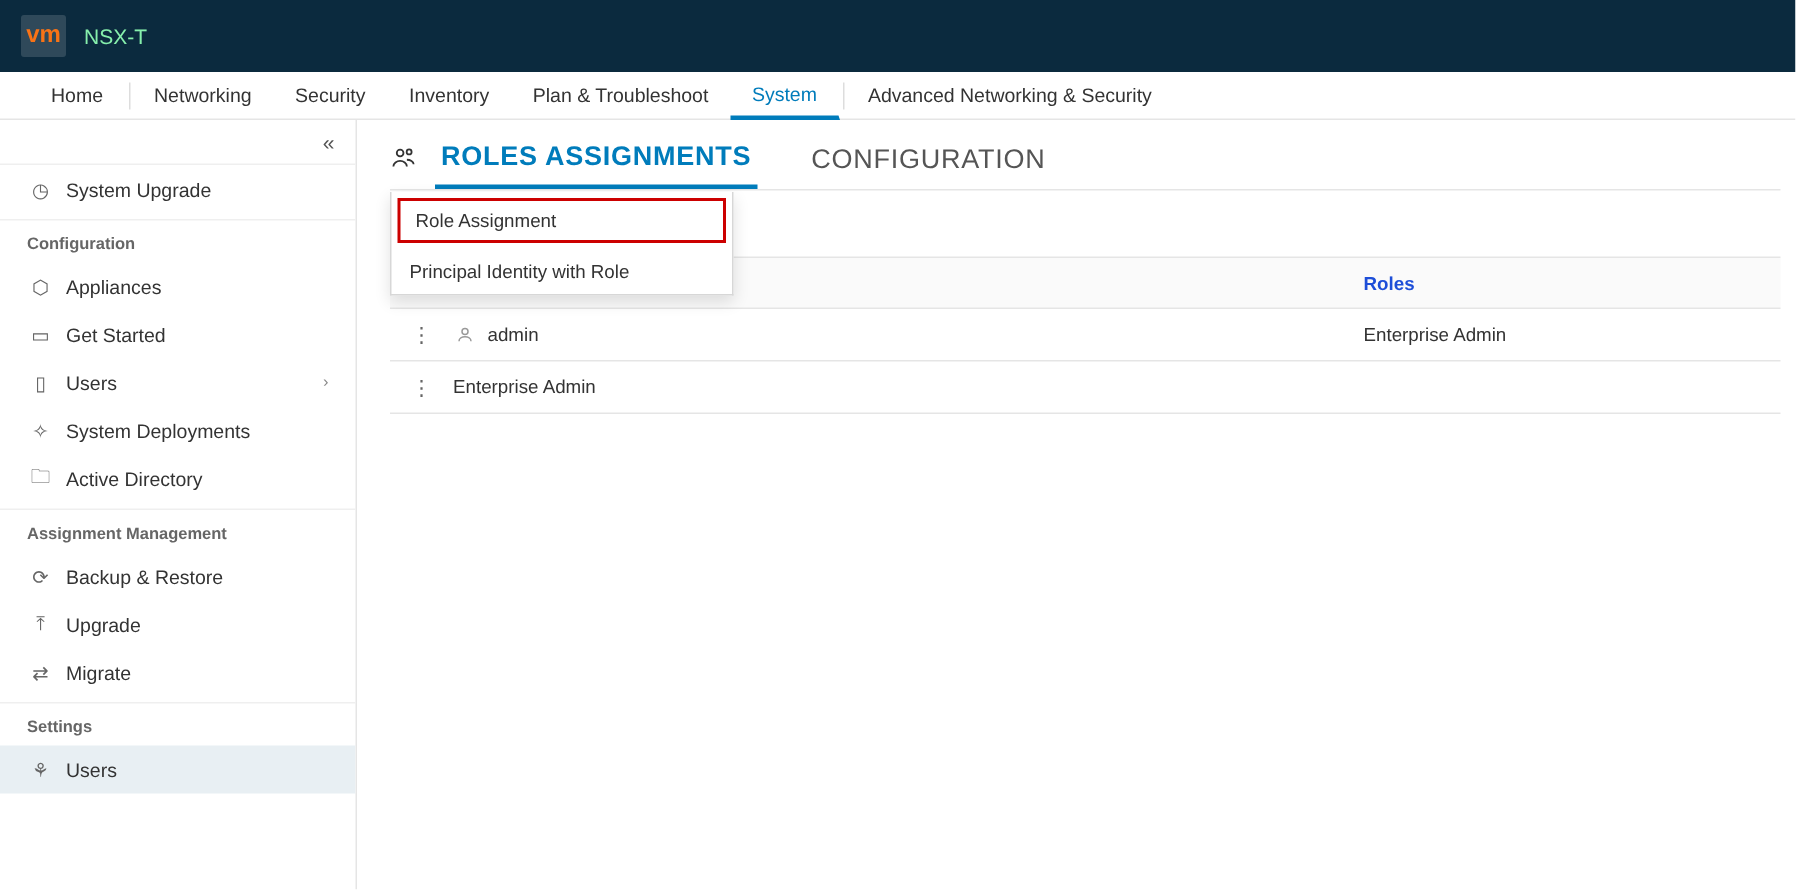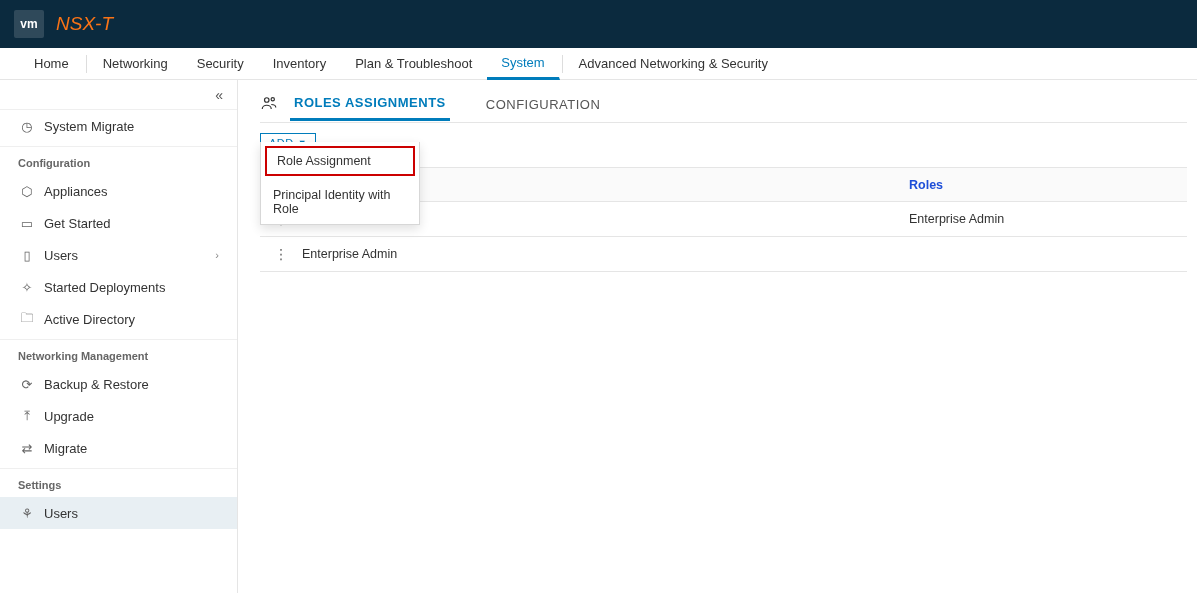--- a/index.html
+++ b/index.html
@@ -18,33 +18,32 @@
       height: 48px;
       background: #0b2a3e;
       display: flex;
       align-items: center;
       padding: 0 14px;
     }
     .vm-logo {
       width: 30px;
       height: 28px;
       background: rgba(255,255,255,0.15);
-      color: #ffffff;
-      font-size: 12px;
+      color: #f97316;
+      font-size: 16px;
       font-weight: bold;
       display: flex;
       align-items: center;
       justify-content: center;
       border-radius: 2px;
       margin-right: 12px;
     }
     .product-name {
-      color: #f97316;
-      font-size: 19px;
-      font-style: italic;
+      color: #86efac;
+      font-size: 14px;
     }
     .mainnav {
       height: 32px;
       background: #fff;
       border-bottom: 1px solid #e5e5e5;
       display: flex;
       align-items: center;
       padding: 0 20px;
     }
     .mainnav-item {
@@ -138,21 +137,21 @@
       border-bottom: 1px solid #e5e5e5;
       margin-bottom: 10px;
     }
     .tabs-icon {
       font-size: 16px;
       color: #333;
       margin-right: 12px;
       margin-bottom: 6px;
     }
     .subtab {
-      font-size: 13px;
+      font-size: 18px;
       letter-spacing: 0.5px;
       color: #555;
       padding: 0 4px 8px 4px;
       margin-right: 32px;
       cursor: pointer;
     }
     .subtab.active {
       color: #007cbb;
       font-weight: 600;
       border-bottom: 3px solid #007cbb;
@@ -167,23 +166,23 @@
       background: #fff;
       cursor: pointer;
       letter-spacing: 0.5px;
     }
     .add-btn .caret {
       font-size: 9px;
       margin-left: 4px;
     }
     .dropdown {
       position: absolute;
-      top: 62px;
+      top: 48px;
       left: 22px;
-      width: 160px;
+      width: 229px;
       background: #fff;
       border: 1px solid #d7d7d7;
       border-top: none;
       box-shadow: 0 4px 10px rgba(0,0,0,0.12);
       z-index: 10;
     }
     .dropdown-item {
       padding: 8px 12px;
       font-size: 12.5px;
       color: #333;
@@ -273,49 +272,49 @@
 </div>
 
 <div class="content-area">
 
   <div class="sidebar">
     <div class="collapse-row">
       <span class="collapse-icon">«</span>
     </div>
     <div class="side-item">
       <span class="icon">◷</span>
-      <span>System Migrate</span>
+      <span>System Upgrade</span>
     </div>
     <div class="side-sep"></div>
 
     <div class="side-group-title">Configuration</div>
     <div class="side-item">
       <span class="icon">⬡</span>
       <span>Appliances</span>
     </div>
     <div class="side-item">
       <span class="icon">▭</span>
       <span>Get Started</span>
     </div>
     <div class="side-item">
       <span class="icon">▯</span>
       <span>Users</span>
       <span class="chev">›</span>
     </div>
     <div class="side-item">
       <span class="icon">✧</span>
-      <span>Started Deployments</span>
+      <span>System Deployments</span>
     </div>
     <div class="side-item">
       <span class="icon">🗀</span>
       <span>Active Directory</span>
     </div>
     <div class="side-sep"></div>
 
-    <div class="side-group-title">Networking Management</div>
+    <div class="side-group-title">Assignment Management</div>
     <div class="side-item">
       <span class="icon">⟳</span>
       <span>Backup &amp; Restore</span>
     </div>
     <div class="side-item">
       <span class="icon">⤒</span>
       <span>Upgrade</span>
     </div>
     <div class="side-item">
       <span class="icon">⇄</span>

